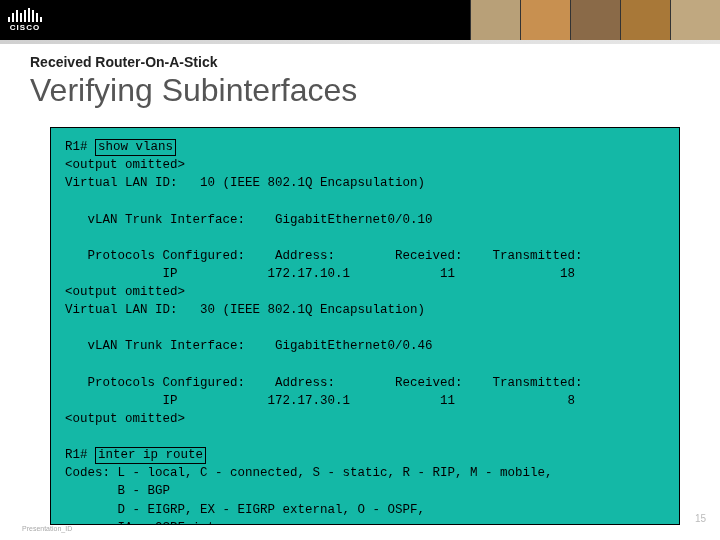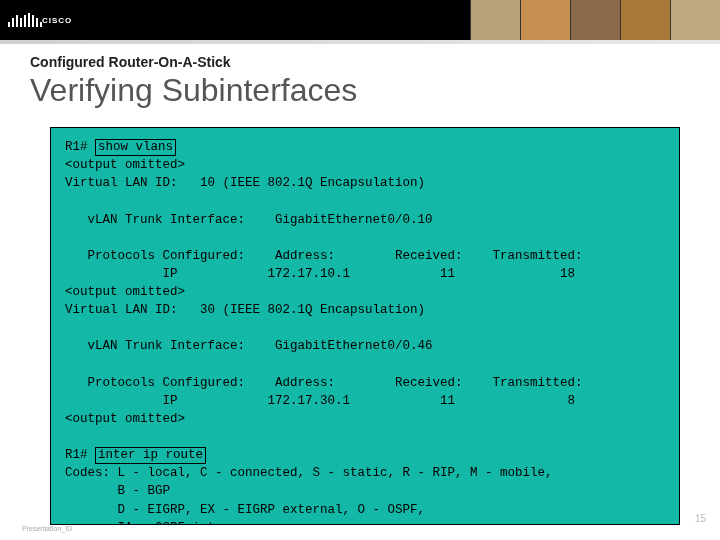--- a/index.html
+++ b/index.html
@@ -14,21 +14,21 @@
   .header-band {
     height: 40px;
     background: #000;
     display: flex;
     align-items: center;
     position: relative;
   }
   .cisco-logo {
     margin-left: 8px;
     display: flex;
-    flex-direction: row;
+    flex-direction: column;
     align-items: center;
   }
   .cisco-bars {
     display: flex;
     gap: 2px;
     align-items: flex-end;
     height: 14px;
   }
   .cisco-bars span {
     width: 2px;
@@ -143,21 +143,21 @@
     <div></div>
       <div></div>
       <div></div>
       <div></div>
       <div></div>
   </div>
 </div>
 <div class="gradient-bar"></div>
 
 <div class="content">
-  <div class="eyebrow">Configured Router-On-A-Stick</div>
+  <div class="eyebrow">Received Router-On-A-Stick</div>
   <div class="title">Verifying Subinterfaces</div>
 
   <div class="cli-box">
     <div class="cli-line"><span>R1# </span><span class="hl">show vlans</span></div>
     <div class="cli-line">&lt;output omitted&gt;</div>
     <div class="cli-line">Virtual LAN ID:   10 (IEEE 802.1Q Encapsulation)</div>
     <div class="cli-line">&nbsp;</div>
     <div class="cli-line">   vLAN Trunk Interface:    GigabitEthernet0/0.10</div>
     <div class="cli-line">&nbsp;</div>
     <div class="cli-line">   Protocols Configured:    Address:        Received:    Transmitted:</div>

